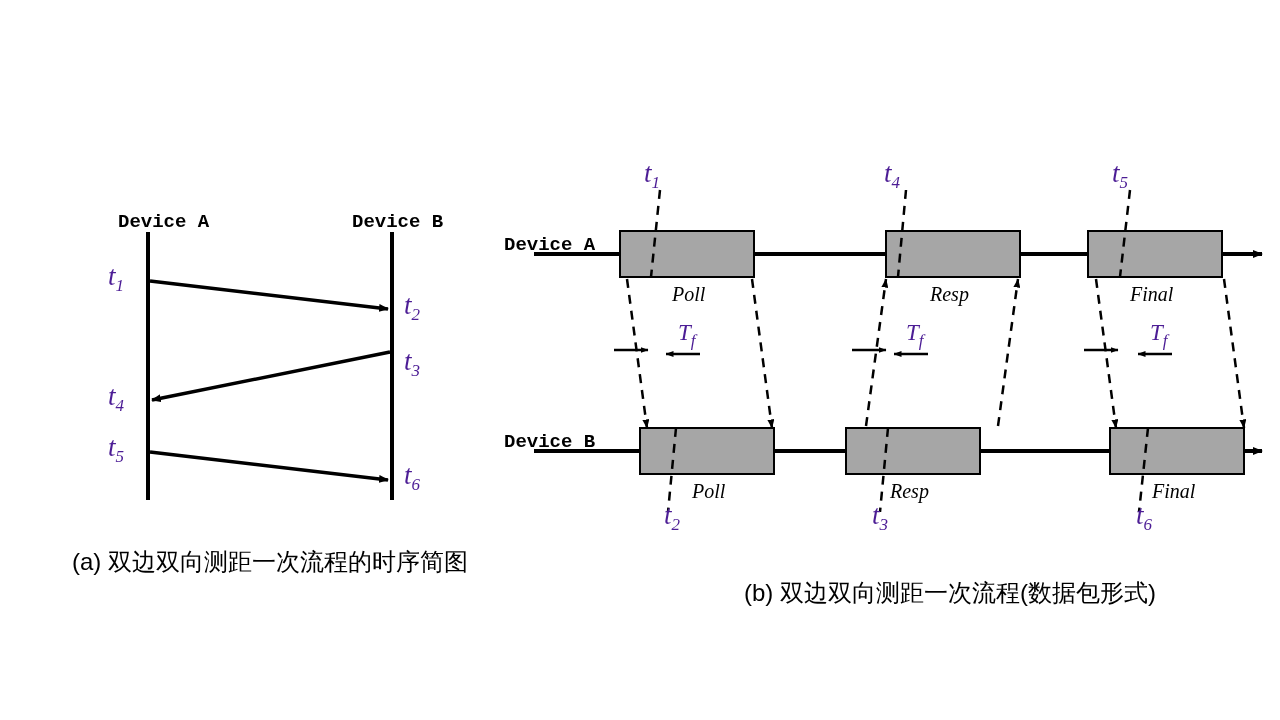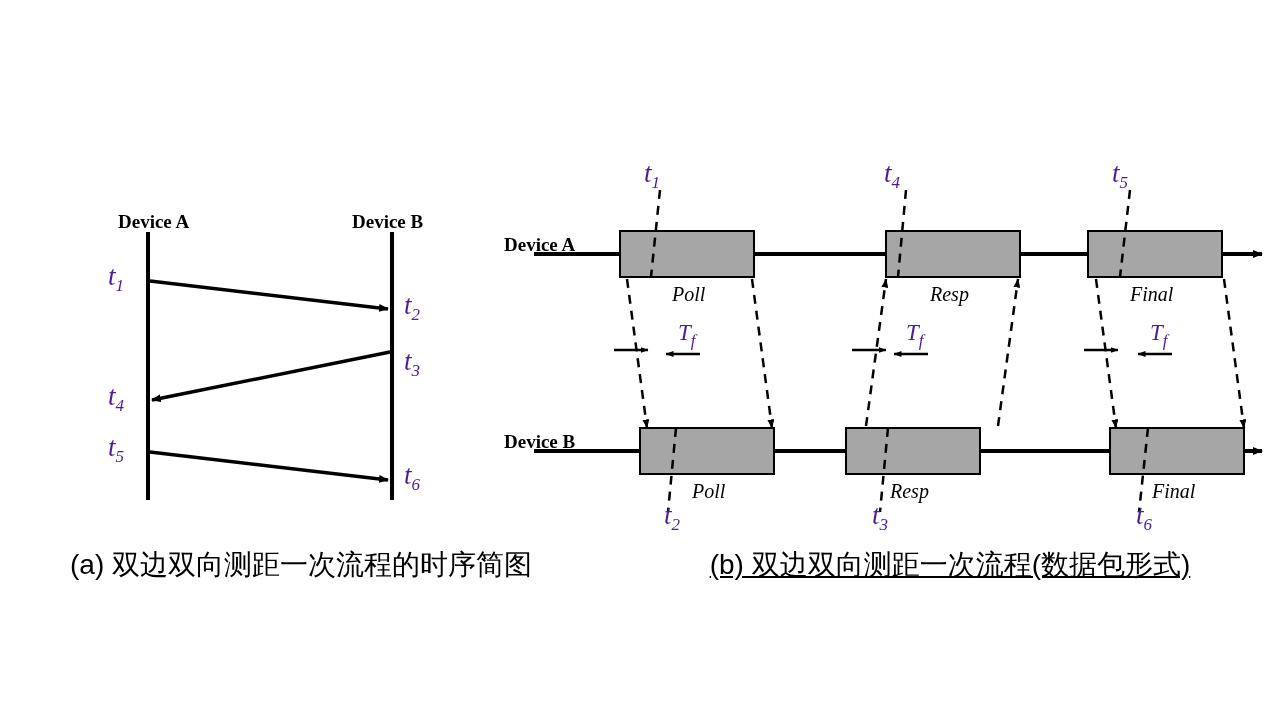--- a/index.html
+++ b/index.html
@@ -11,40 +11,40 @@
     position: relative;
     width: 1280px;
     height: 720px;
     background: #ffffff;
     font-family: "Liberation Serif", serif;
     overflow: hidden;
   }
   .caption {
     position: absolute;
     font-family: "Liberation Sans", sans-serif;
-    font-size: 28px;
+    font-size: 24px;
     color: #000;
     white-space: nowrap;
     text-align: center;
   }
   .tvar {
     font-family: Liberation Serif, serif;
     font-style: italic;
     font-size: 27px;
     color: #4c1d95;
     position: absolute;
     white-space: nowrap;
   }
   .tvar sub {
     font-size: 17px;
     font-style: italic;
   }
   .devlabel {
     position: absolute;
-    font-family: Liberation Serif, serif;
+    font-family: Liberation Mono, monospace;
     font-weight: bold;
     font-size: 19px;
     color: #000;
     white-space: nowrap;
   }
   .pktlabel {
     position: absolute;
     font-family: "Liberation Serif", serif;
     font-style: italic;
     font-size: 20px;
@@ -173,15 +173,15 @@
   <div class="tvar" style="left:1112px; top:158px;">t<sub>5</sub></div>
 
   <div class="tvar" style="left:664px; top:500px;">t<sub>2</sub></div>
   <div class="tvar" style="left:872px; top:500px;">t<sub>3</sub></div>
   <div class="tvar" style="left:1136px; top:500px;">t<sub>6</sub></div>
 
   <div class="tvar" style="left:678px; top:320px; font-size:23px;">T<sub>f</sub></div>
   <div class="tvar" style="left:906px; top:320px; font-size:23px;">T<sub>f</sub></div>
   <div class="tvar" style="left:1150px; top:320px; font-size:23px;">T<sub>f</sub></div>
 
-  <div class="caption" style="left:690px; top:546px; width:520px;text-decoration:underline;">(b) 双边双向测距一次流程(数据包形式)</div>
+  <div class="caption" style="left:690px; top:577px; width:520px;">(b) 双边双向测距一次流程(数据包形式)</div>
 
 </div>
 
 </body></html>

